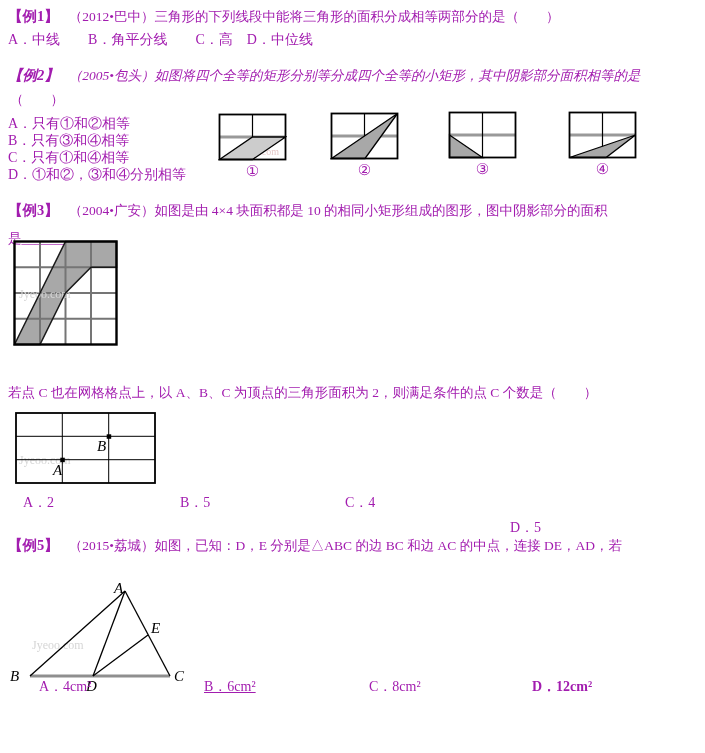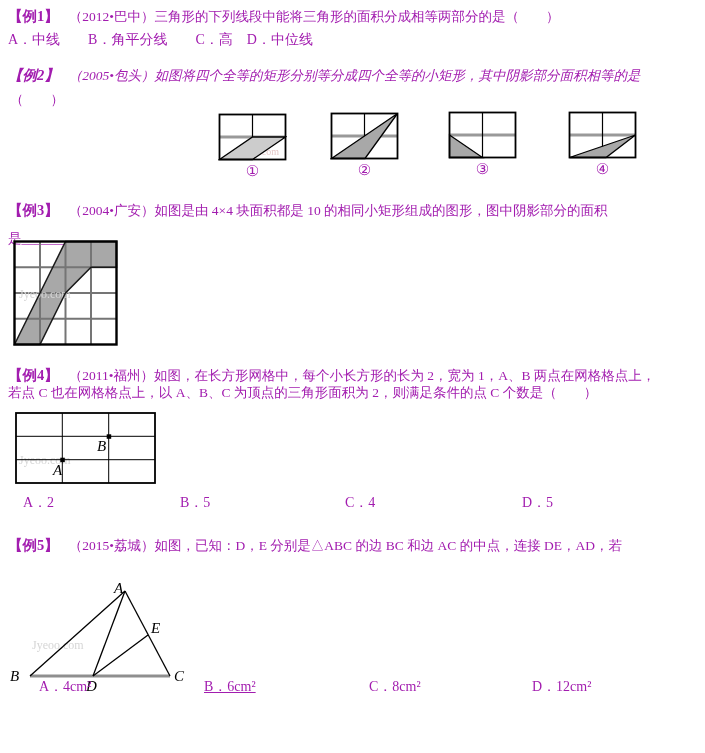--- a/index.html
+++ b/index.html
@@ -26,20 +26,26 @@
   <div class="abs stem" style="left:8px; top:7px;">
     <span class="tag">【例1】</span><span>（2012•巴中）三角形的下列线段中能将三角形的面积分成相等两部分的是（　　）</span>
   </div>
   <div class="abs optline" style="left:8px; top:31px;">A．中线　　B．角平分线　　C．高　D．中位线</div>
 
   <div class="abs stem" style="left:8px; top:66px;font-style:italic;">
     <span class="tag">【例2】</span><span>（2005•包头）如图将四个全等的矩形分别等分成四个全等的小矩形，其中阴影部分面积相等的是</span>
   </div>
   <div class="abs stem" style="left:10px; top:91px;">（　　）</div>
 
+  <div class="abs optcol" style="left:8px; top:115px;">
+    <div>A．只有①和②相等</div>
+    <div>B．只有③和④相等</div>
+    <div>C．只有①和④相等</div>
+    <div>D．①和②，③和④分别相等</div>
+  </div>
 
   <div class="abs" style="left:218px; top:113px; width:69px;">
     <svg width="69" height="49" viewBox="0 0 69 49">
       <line x1="1.5" y1="24" x2="67.5" y2="24" stroke-width="3" stroke="#999999"></line>
       <line x1="34.5" y1="1.5" x2="34.5" y2="46.5" stroke="#000" stroke-width="1.2"></line>
       <text x="18" y="42" font-size="10" fill="#e6c9c9">Jyeoo.com</text>
       <polygon points="1.5,46.5 34.5,24 67.5,24 34.5,46.5" stroke="#000" stroke-width="1.3" fill="#cccccc"></polygon>
       <rect x="1.5" y="1.5" width="66" height="45" fill="none" stroke="#000" stroke-width="1.8"></rect>
     </svg>
     <span class="figlabel">①</span>
@@ -90,23 +96,20 @@
         <line x1="1.5" y1="27.25" x2="103.5" y2="27.25"></line>
         <line x1="1.5" y1="53" x2="103.5" y2="53"></line>
         <line x1="1.5" y1="78.75" x2="103.5" y2="78.75"></line>
       </g>
       <text x="6" y="58" font-size="12" fill="#d6d6d6">Jyeoo.com</text>
       <polygon points="1.5,104.5 52.5,1.5 103.5,1.5 103.5,27.25 78,27.25 52.5,53 27,104.5" fill="none" stroke="#1a1a1a" stroke-width="1.5"></polygon>
       <rect x="1.5" y="1.5" width="102" height="103" fill="none" stroke="#000" stroke-width="2.4"></rect>
     </svg>
   </div>
 
-  <div class="abs stem" style="left:8px; top:366px;">
-    <span class="tag">【例4】</span><span>（2011•福州）如图，在长方形网格中，每个小长方形的长为 2，宽为 1，A、B 两点在网格格点上，</span>
-  </div>
   <div class="abs stem" style="left:8px; top:384px;">若点 C 也在网格格点上，以 A、B、C 为顶点的三角形面积为 2，则满足条件的点 C 个数是（　　）</div>
 
   <div class="abs" style="left:15px; top:412px;">
     <svg width="142" height="73" viewBox="0 0 142 73">
       <text x="4" y="52" font-size="12" fill="#d6d6d6">Jyeoo.com</text>
       <g stroke="#000" stroke-width="1">
         <line x1="47.3" y1="1" x2="47.3" y2="71"></line>
         <line x1="93.7" y1="1" x2="93.7" y2="71"></line>
         <line x1="1" y1="24.3" x2="140" y2="24.3"></line>
         <line x1="1" y1="47.7" x2="140" y2="47.7"></line>
@@ -116,21 +119,21 @@
       <rect x="91.7" y="22.3" width="4.5" height="4.5" fill="#000"></rect>
       <text x="38" y="63" font-size="15" font-style="italic" fill="#000">A</text>
       <text x="82" y="39" font-size="15" font-style="italic" fill="#000">B</text>
     </svg>
   </div>
 
   <div class="optrow" style="top:494px;">
     <span style="left:15px;margin-left:8px;">A．2</span>
     <span style="left:180px;">B．5</span>
     <span style="left:345px;">C．4</span>
-    <span style="left:522px;">D．5</span>
+    <span style="left:510px;margin-top:25px;">D．5</span>
   </div>
 
   <div class="abs stem" style="left:8px; top:536px;">
     <span class="tag">【例5】</span><span>（2015•荔城）如图，已知：D，E 分别是△ABC 的边 BC 和边 AC 的中点，连接 DE，AD，若</span>
   </div>
 
   <div class="abs" style="left:10px; top:583px;">
     <svg width="200" height="115" viewBox="0 0 200 115">
       <text x="22" y="66" font-size="12" fill="#d6d6d6">Jyeoo.com</text>
       <line x1="20" y1="93" x2="160" y2="93" stroke-width="3" stroke="#8f8f8f"></line>
@@ -145,16 +148,16 @@
       <text x="164" y="98" font-size="15" font-style="italic" fill="#000">C</text>
       <text x="76" y="108" font-size="15" font-style="italic" fill="#000">D</text>
       <text x="141" y="50" font-size="15" font-style="italic" fill="#000">E</text>
     </svg>
   </div>
 
   <div class="optrow" style="top:678px;margin-left:24px;">
     <span style="left:15px;">A．4cm²</span>
     <span style="left:180px;text-decoration:underline;">B．6cm²</span>
     <span style="left:345px;">C．8cm²</span>
-    <span style="left:508px;">D．12cm²</span>
+    <span style="left:508px;font-weight:bold;">D．12cm²</span>
   </div>
 
 </div>
 
 </body></html>

